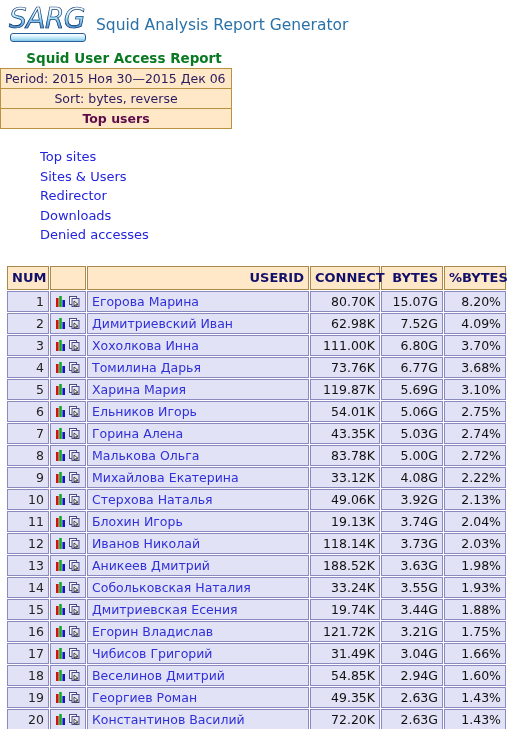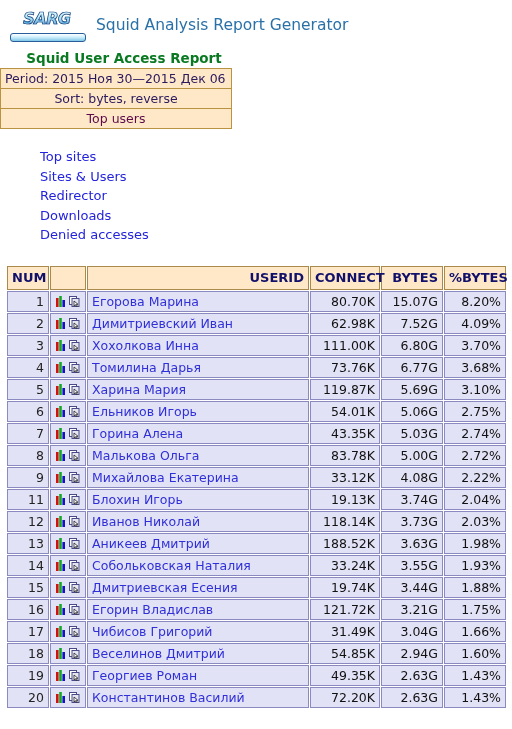--- a/index.html
+++ b/index.html
@@ -32,23 +32,23 @@
   }
   #logo .logo-text {
     position: absolute;
     left: 0;
     top: 0;
     width: 78px;
     height: 27px;
     line-height: 26px;
     text-align: center;
     font-family: "DejaVu Sans", "Liberation Sans", sans-serif;
-    font-weight: bold;
+    font-weight: normal;
     font-style: italic;
-    font-size: 16px;
+    font-size: 28px;
     letter-spacing: -0.5px;
     background: linear-gradient(to bottom, #ffffff 0%, #e8fbff 16%, #8fdcf2 42%, #2f8fd0 64%, #1a5fa8 86%, #9fd8ee 100%);
     -webkit-background-clip: text;
     background-clip: text;
     color: transparent;
     -webkit-text-stroke: 0.7px #1b3f7a;
     text-shadow: 0 1px 0 rgba(255,255,255,0.35);
   }
   #logo .logo-bar {
     position: absolute;
@@ -92,21 +92,21 @@
     color: #2a1a5e;
     text-align: center;
     white-space: nowrap;
     height: 17px;
   }
   #info-table td.period-cell {
     text-align: left;
     padding-left: 4px;
   }
   #info-table td.top-users-cell {
-    font-weight: normal;
+    font-weight: bold;
     color: #5c0a4a;
   }
 
   
   #nav {
     margin: 18px 0 0 12px;
   }
   #nav a {
     display: block;
     color: #2323dd;
@@ -433,20 +433,42 @@
           <path d="M5 5 L5 10 L6.4 8.7 L7.3 10.6 L8.2 10.2 L7.3 8.4 L9 8.3 Z" fill="#ffffff" stroke="#222222" stroke-width="0.8" stroke-linejoin="round"></path>
         </svg>
       </span>
     </td>
     <td class="c-user"><a href="#">Михайлова Екатерина</a></td>
     <td class="c-connect">33.12K</td>
     <td class="c-bytes">4.08G</td>
     <td class="c-pct">2.22%</td>
   </tr>
 
+  <tr>
+    <td class="c-num">10</td>
+    <td class="c-icons">
+      <span class="icon-barchart">
+        <svg width="11" height="11" viewBox="0 0 11 11" xmlns="http://www.w3.org/2000/svg">
+          <rect x="0" y="2" width="2.6" height="9" fill="#d41111"></rect>
+          <rect x="3.2" y="0" width="2.6" height="11" fill="#11a827"></rect>
+          <rect x="6.4" y="4" width="2.6" height="7" fill="#1111c8"></rect>
+        </svg>
+      </span><span class="icon-doc">
+        <svg width="12" height="12" viewBox="0 0 12 12" xmlns="http://www.w3.org/2000/svg">
+          <rect x="0.5" y="0.5" width="7" height="8" fill="#ffffff" stroke="#4a4a88" stroke-width="1"></rect>
+          <rect x="3" y="2.5" width="7" height="8" fill="#e6e6f2" stroke="#4a4a88" stroke-width="1"></rect>
+          <path d="M5 5 L5 10 L6.4 8.7 L7.3 10.6 L8.2 10.2 L7.3 8.4 L9 8.3 Z" fill="#ffffff" stroke="#222222" stroke-width="0.8" stroke-linejoin="round"></path>
+        </svg>
+      </span>
+    </td>
+    <td class="c-user"><a href="#">Стерхова Наталья</a></td>
+    <td class="c-connect">49.06K</td>
+    <td class="c-bytes">3.92G</td>
+    <td class="c-pct">2.13%</td>
+  </tr>
 
   <tr>
     <td class="c-num">11</td>
     <td class="c-icons">
       <span class="icon-barchart">
         <svg width="11" height="11" viewBox="0 0 11 11" xmlns="http://www.w3.org/2000/svg">
           <rect x="0" y="2" width="2.6" height="9" fill="#d41111"></rect>
           <rect x="3.2" y="0" width="2.6" height="11" fill="#11a827"></rect>
           <rect x="6.4" y="4" width="2.6" height="7" fill="#1111c8"></rect>
         </svg>

